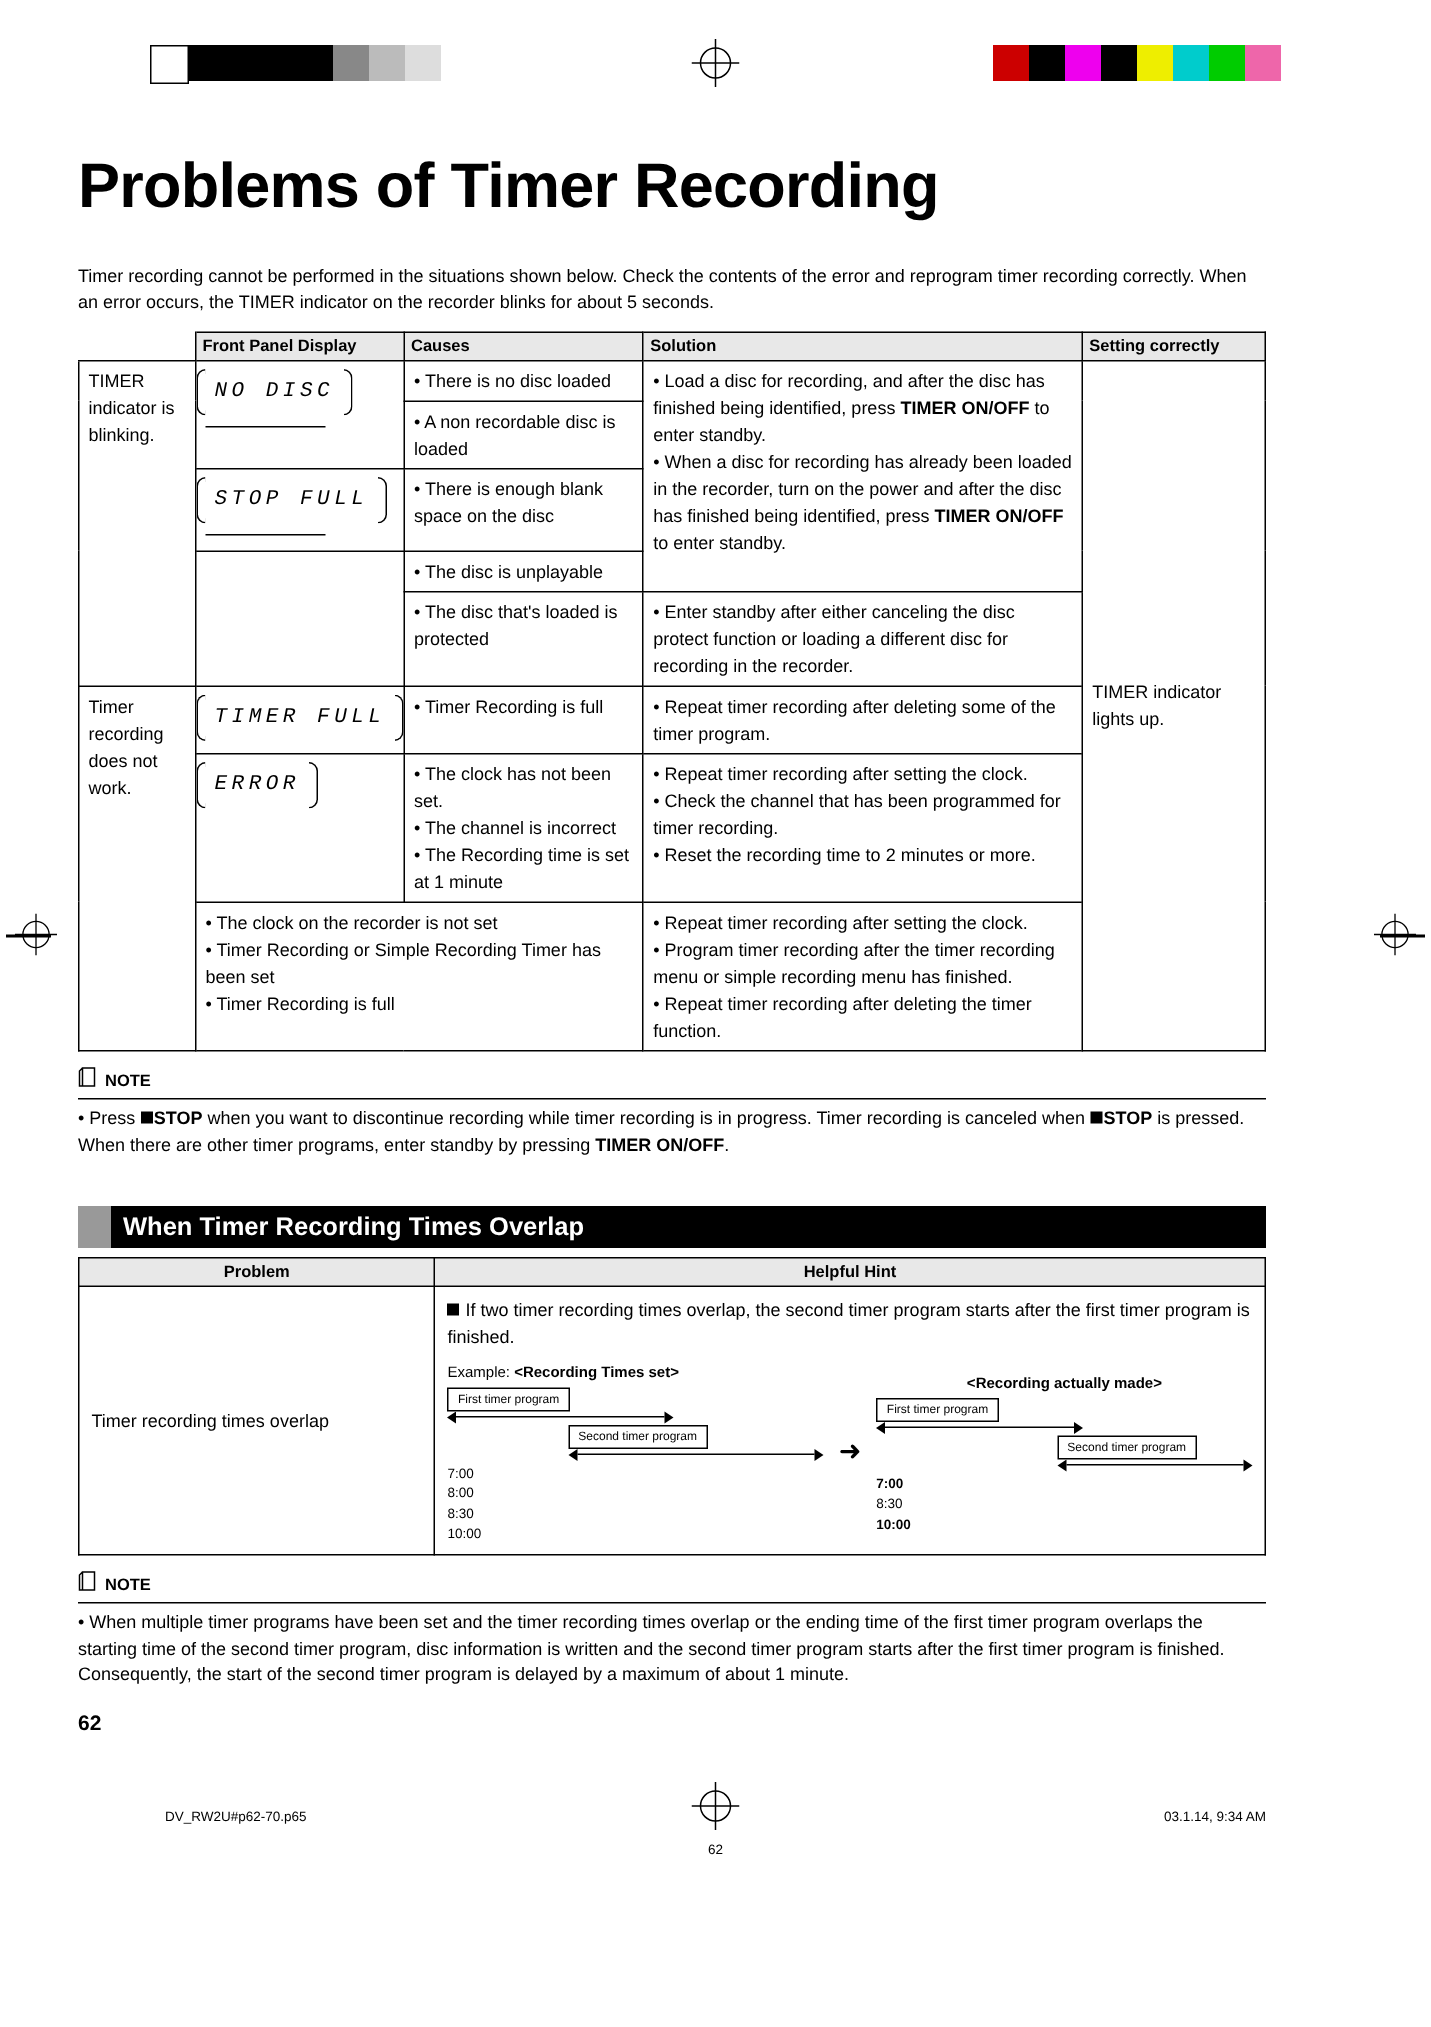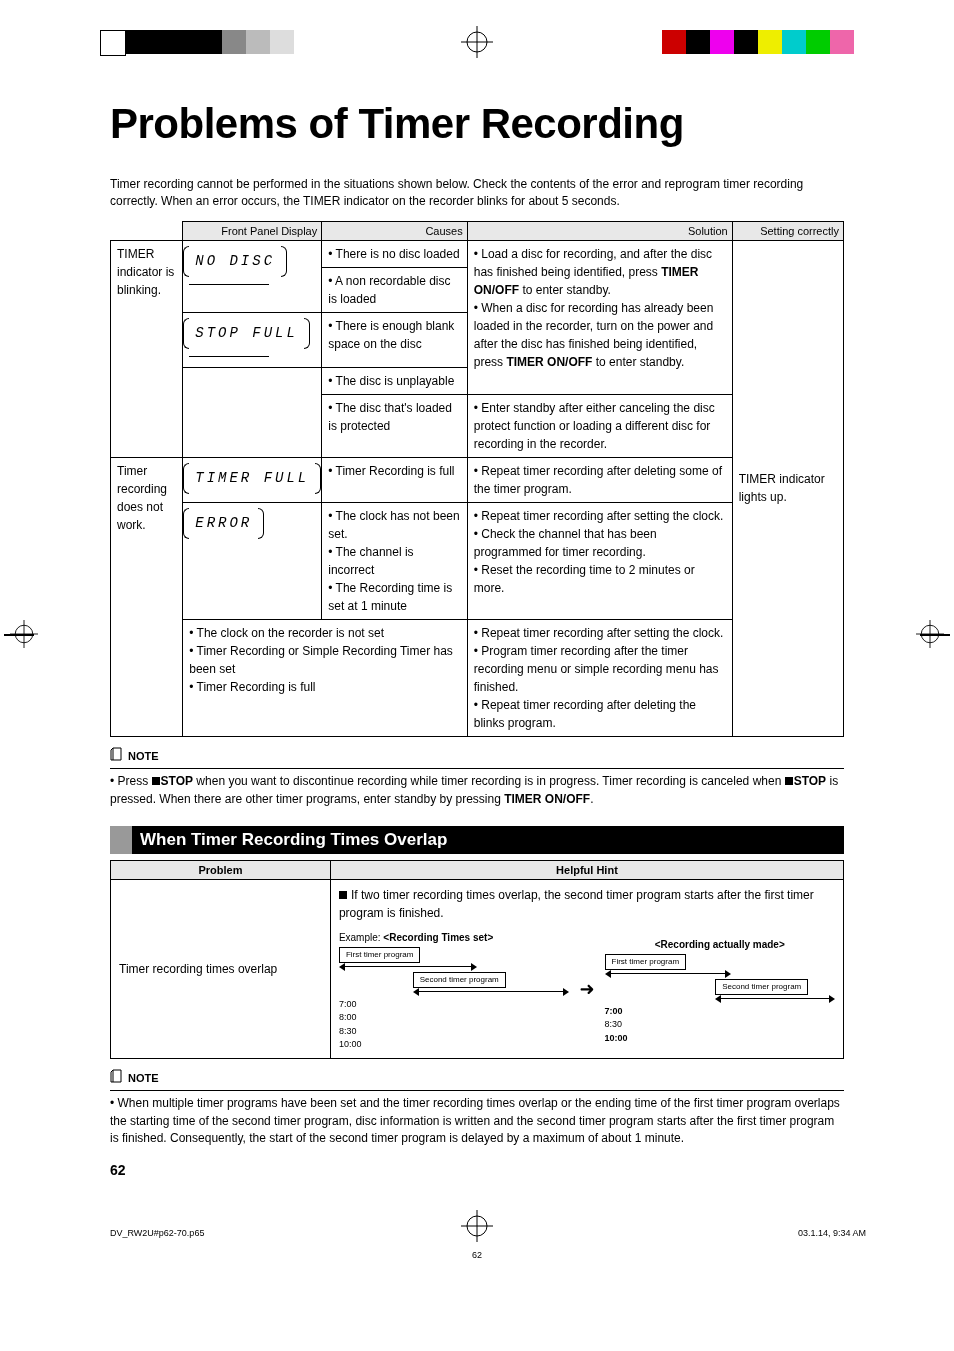--- a/index.html
+++ b/index.html
@@ -51,21 +51,21 @@
   .side-reg {
     position: absolute;
     top: 50%;
     transform: translateY(-50%);
     width: 28px;
     height: 28px;
   }
   .side-reg.left { left: 10px; }
   .side-reg.right { right: 10px; }
   .content {
-    padding: 100px 110px 40px 110px;
+    padding: 100px 110px 40px 52px;
   }
   .page-title {
     font-size: 42px;
     font-weight: bold;
     margin: 0 0 28px 0;
     letter-spacing: -0.5px;
   }
   .section-bar {
     background: #000;
     color: #fff;
@@ -82,23 +82,23 @@
   }
   table.big {
     border-collapse: collapse;
     width: 100%;
     font-size: 12px;
   }
   table.big th {
     background: #e8e8e8;
     border: 1px solid #000;
     padding: 3px 4px;
-    font-weight: normal;
+    font-weight: bold;
     font-size: 11px;
-    text-align: right;
+    text-align: left;
     margin-left: 40px;
   }
   table.big td {
     border: 1px solid #000;
     padding: 4px 6px;
     vertical-align: top;
     line-height: 1.5;
   }
   .display-box {
     display: inline-block;
@@ -166,21 +166,21 @@
   }
   .sq-bullet {
     display: inline-block;
     width: 8px;
     height: 8px;
     background: #000;
     vertical-align: baseline;
     margin-right: 4px;
   }
   .section2 {
-    margin-top: 18px;
+    margin-top: 32px;
   }
   table.hint {
     border-collapse: collapse;
     width: 100%;
     font-size: 12px;
   }
   table.hint th {
     background: #e8e8e8;
     border: 1px solid #000;
     padding: 3px 4px;
@@ -249,21 +249,21 @@
   .page-num {
     font-weight: bold;
     font-size: 14px;
     margin-top: 14px;
   }
   .footer {
     position: relative;
     width: 100%;
     font-size: 9px;
     color: #000;
-    padding: 10px 88px 40px 110px;
+    padding: 10px 110px 40px 110px;
     box-sizing: border-box;
   }
   .reg-mark-bottom {
     position: absolute;
     left: 50%;
     transform: translateX(-50%);
     top: -8px;
     width: 32px;
     height: 32px;
   }
@@ -408,21 +408,21 @@
     </tr>
     <tr>
       <td colspan="2">
         <div>• The clock on the recorder is not set</div>
         <div style="padding-left:0">• Timer Recording or Simple Recording Timer has been set</div>
         <div>• Timer Recording is full</div>
       </td>
       <td>
         <div>•  Repeat timer recording after setting the clock.</div>
         <div>•  Program timer recording after the timer recording menu or simple recording menu has finished.</div>
-        <div>•  Repeat timer recording after deleting the blinks program.</div>
+        <div>•  Repeat timer recording after deleting the timer function.</div>
       </td>
     </tr>
   </tbody>
     </table>
 
   <div class="note-block">
     <span class="note-icon">
       <svg width="14" height="14" viewBox="0 0 14 14">
           <path d="M3 1 h8 v12 h-8 z M3 1 l-2 2 v10 h2" fill="none" stroke="#000" stroke-width="1"></path>
         </svg>

